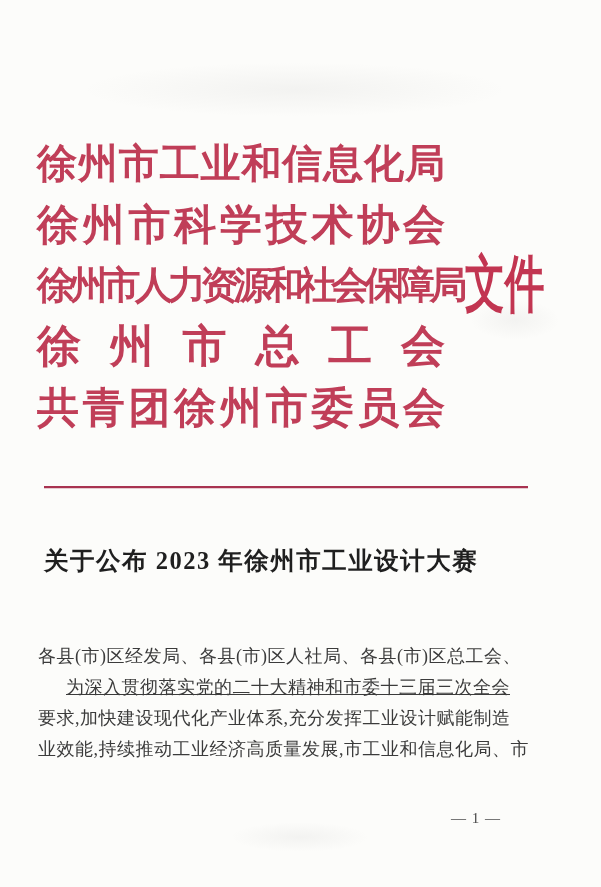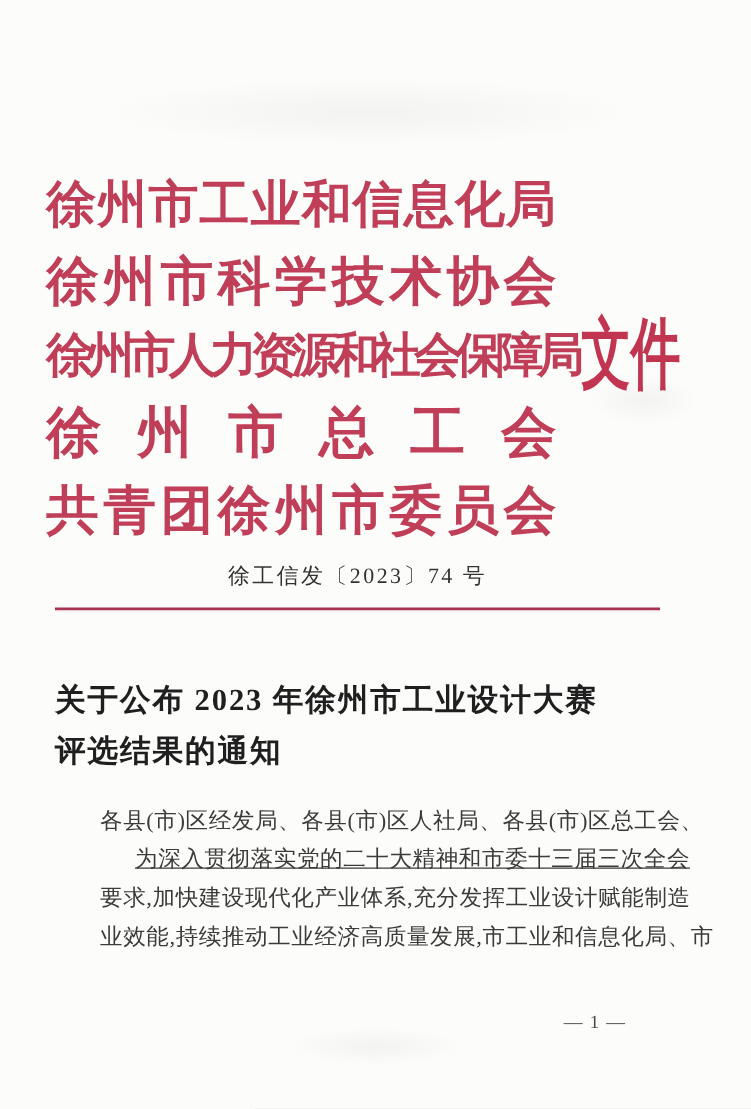--- a/index.html
+++ b/index.html
@@ -101,21 +101,21 @@
   .body-block {
     position: absolute;
     left: 38px;
     top: 641px;
     width: 500px;
     font-size: 18px;
     line-height: 31px;
     letter-spacing: 0.5px;
     color: #3b3b3b;
   }
-  .body-line { white-space: nowrap; margin-left: 42px; }
+  .body-line { white-space: nowrap; }
   .body-line.indent { padding-left: 28px; text-decoration: underline; }
 
   .page-number {
     position: absolute;
     left: 430px;
     top: 810px;
     width: 92px;
     text-align: center;
     font-size: 15px;
     letter-spacing: 1px;
@@ -172,27 +172,25 @@
         <span>州</span>
         <span>市</span>
         <span>委</span>
         <span>员</span>
         <span>会</span>
       </div>
   </div>
 
   <div class="doc-type">文件</div>
 
-  <div class="doc-number">徐工信发〔2023〕74 号</div>
 
   <div class="red-rule"></div>
 
   <div class="title-block">
     <div>关于公布 2023 年徐州市工业设计大赛</div>
-    <div>评选结果的通知</div>
   </div>
 
   <div class="body-block">
     <div class="body-line">各县(市)区经发局、各县(市)区人社局、各县(市)区总工会、</div>
     <div class="body-line indent">为深入贯彻落实党的二十大精神和市委十三届三次全会</div>
     <div class="body-line">要求,加快建设现代化产业体系,充分发挥工业设计赋能制造</div>
     <div class="body-line">业效能,持续推动工业经济高质量发展,市工业和信息化局、市</div>
   </div>
 
   <div class="page-number">— 1 —</div>

